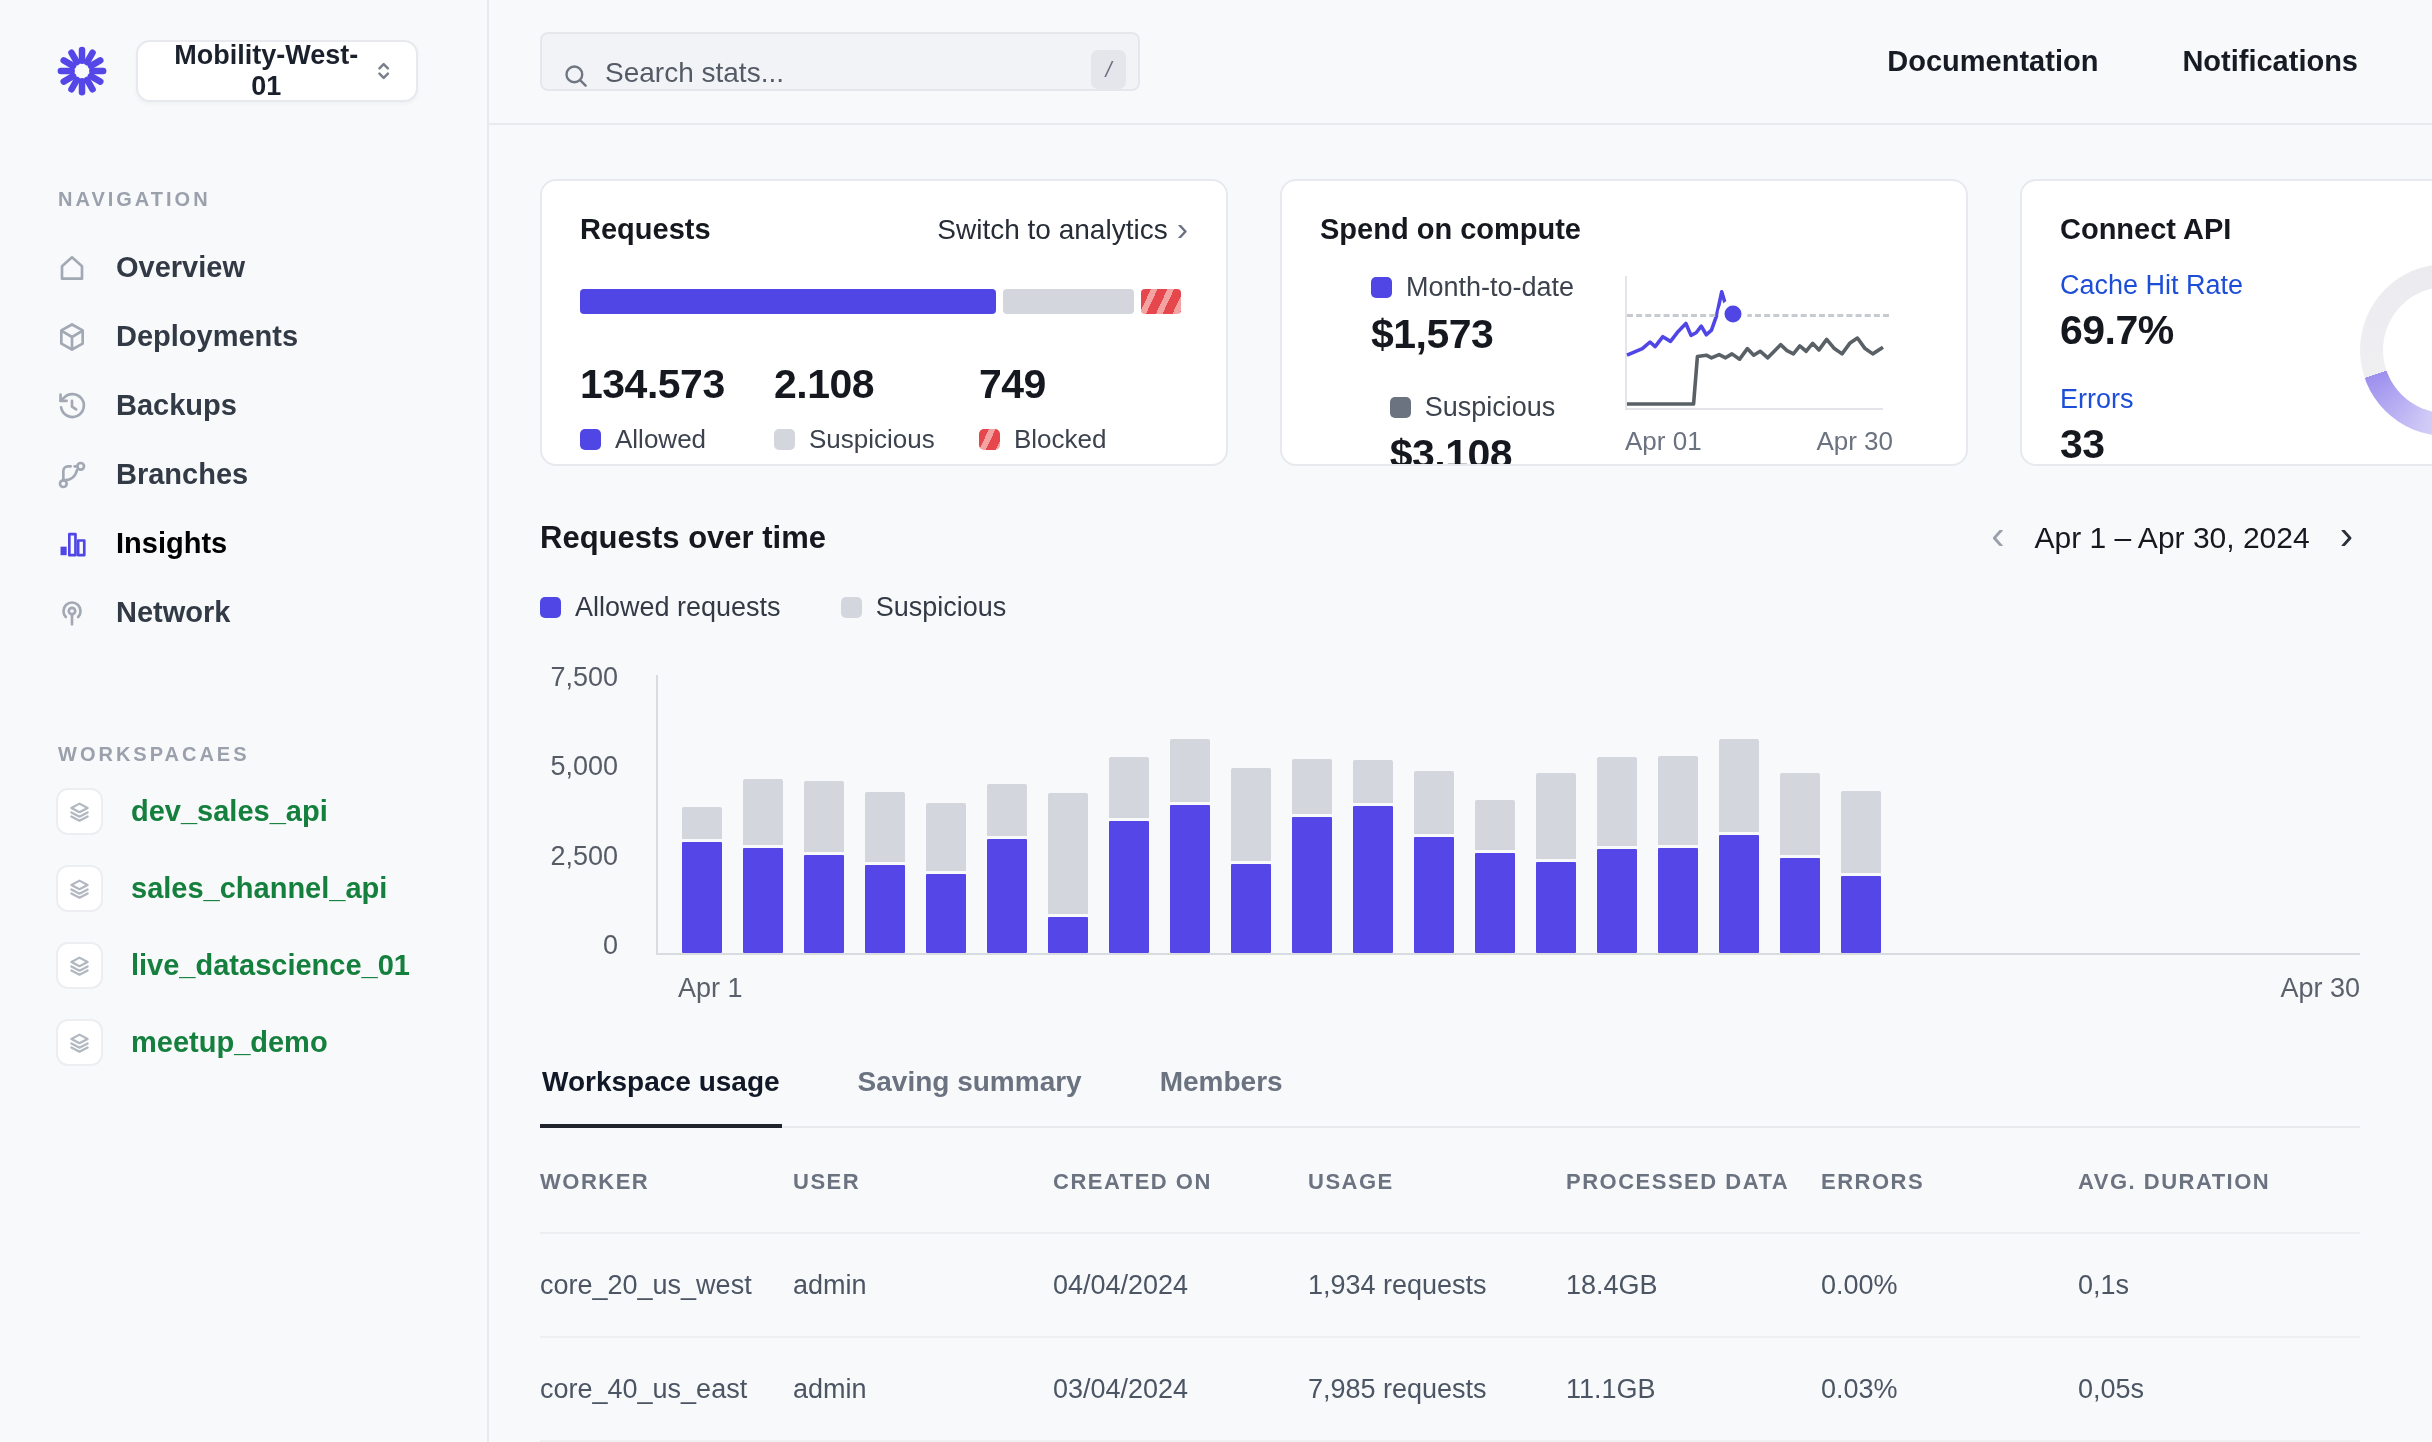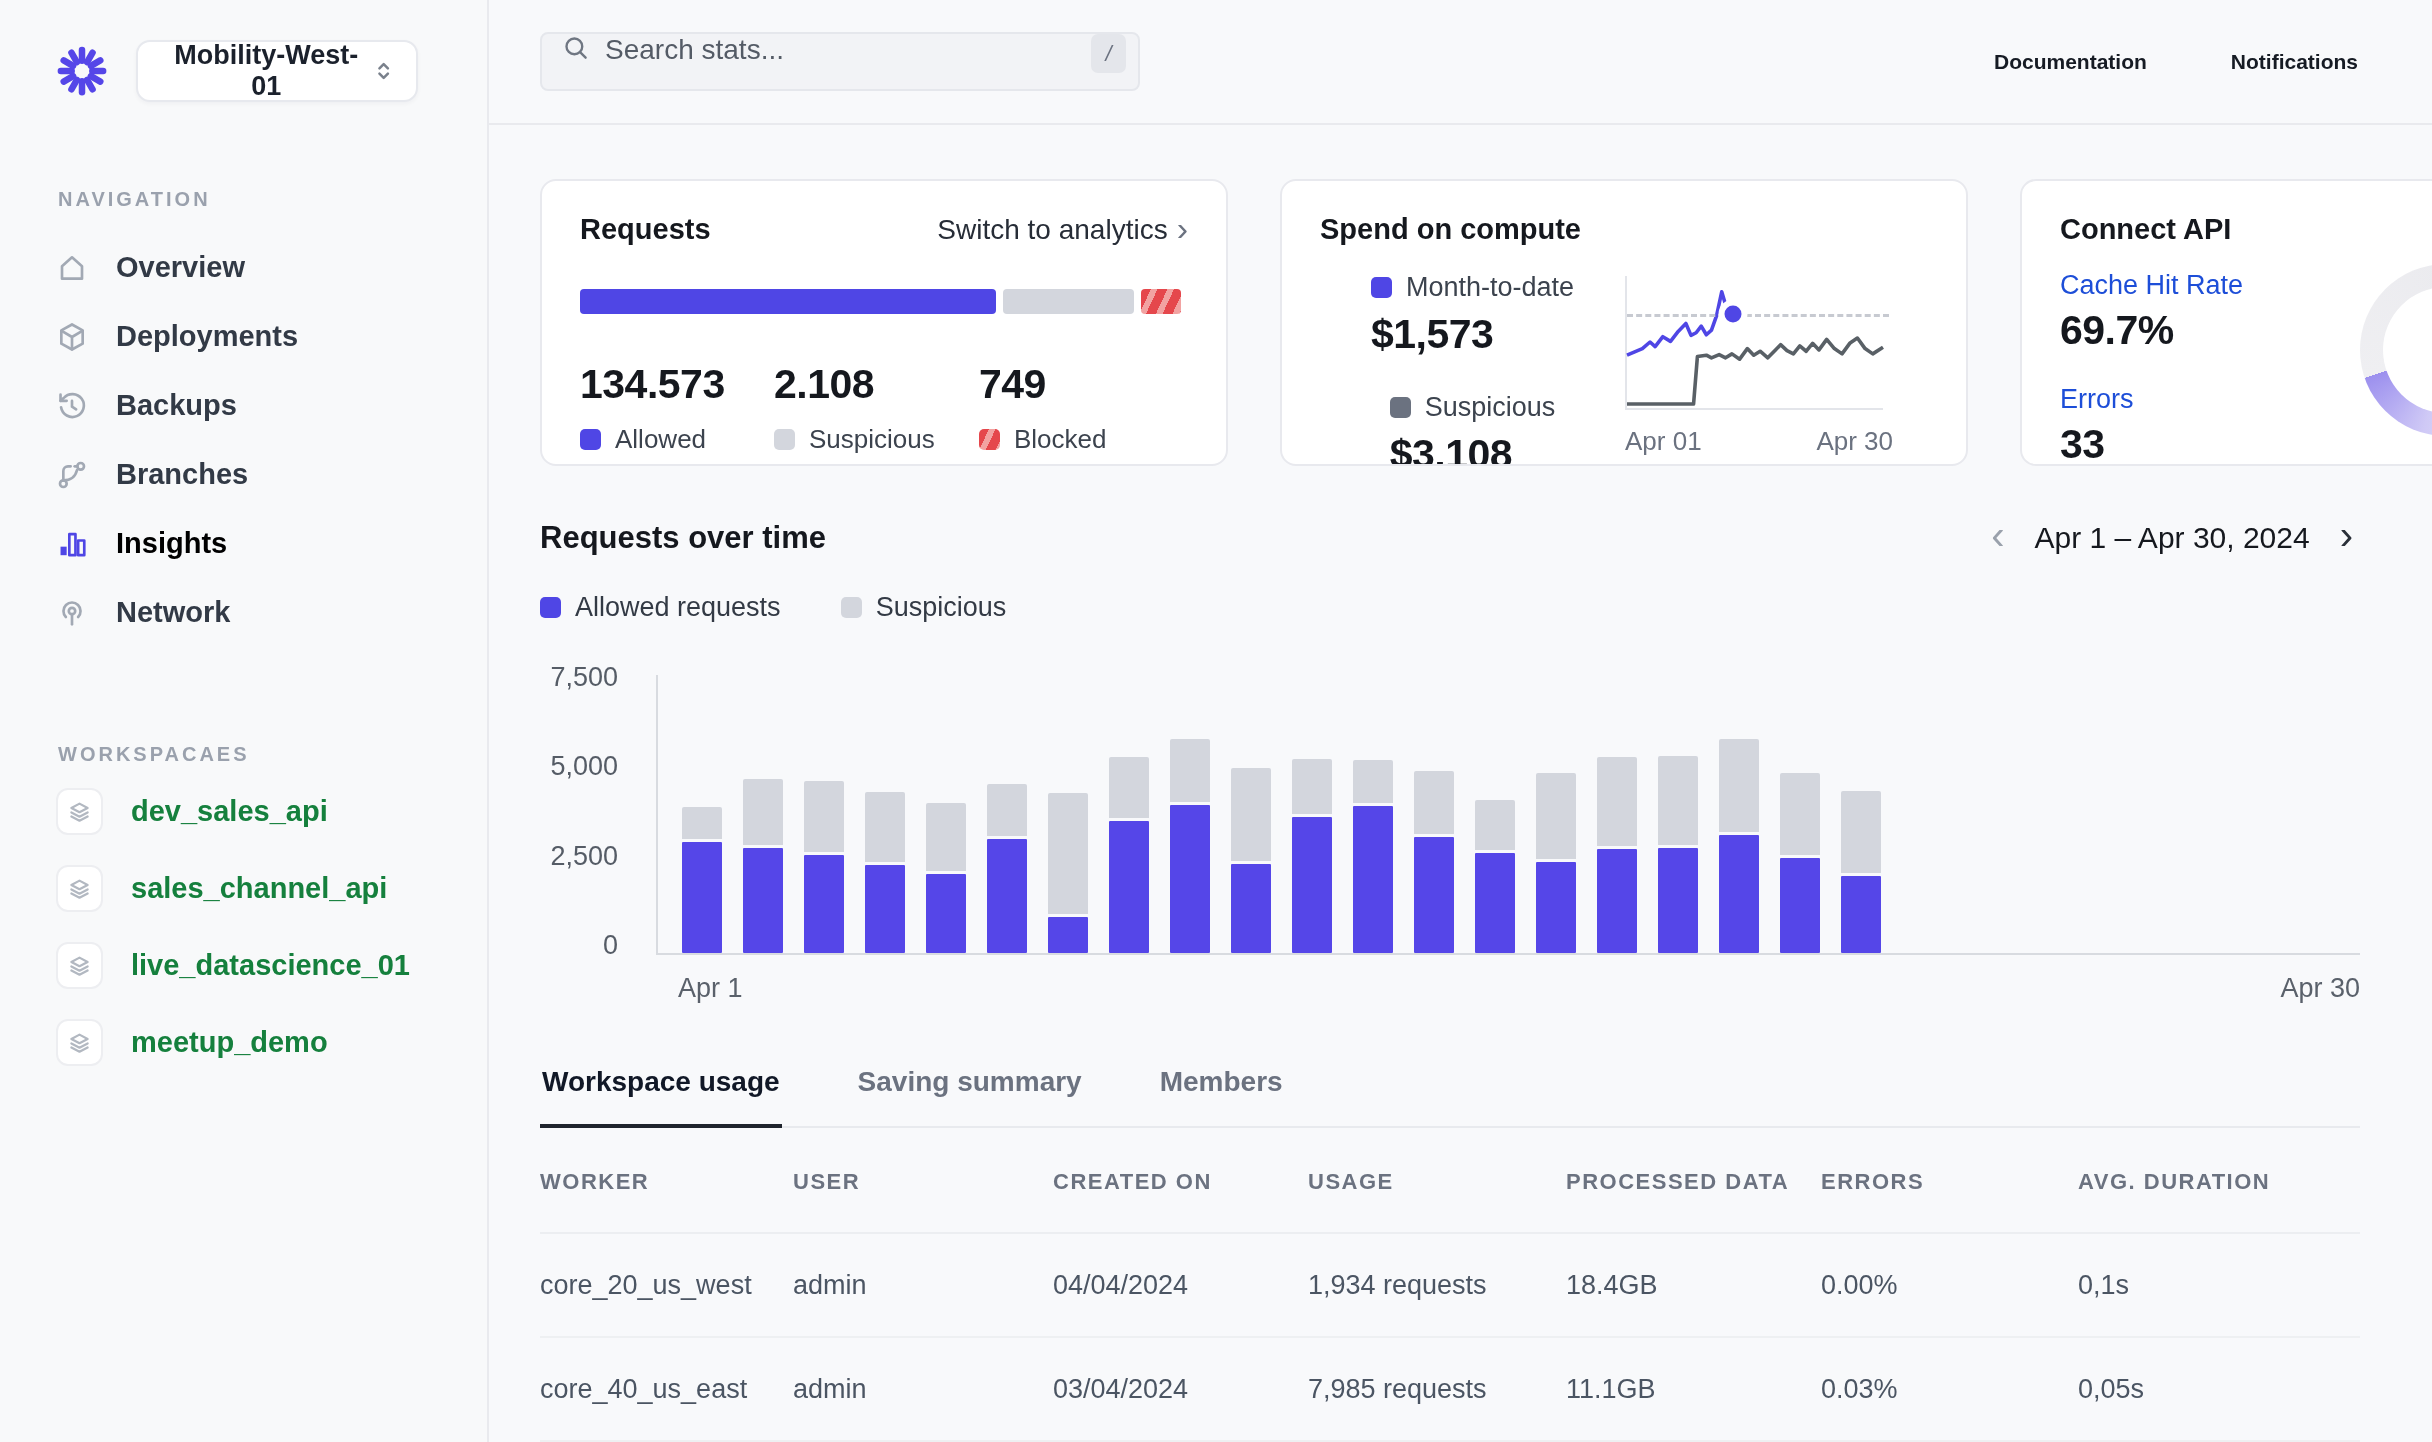--- a/index.html
+++ b/index.html
@@ -53,36 +53,36 @@
 
   
   .main { flex:1; display:flex; flex-direction:column; min-width:0; }
   .topbar {
     height:161px; border-bottom:2px solid #e9eaee;
     display:flex; align-items:center; padding:0 74px 0 51px;
   }
   .search-box {
     width:600px; height:59px; background:#f2f3f6;
     border:2px solid #e5e7ec; border-radius:8px;
-    display:flex; align-items:flex-start; gap:16px; padding:0 12px 8px 20px;
+    display:flex; align-items:flex-end; gap:16px; padding:0 12px 0 20px;
   }
   .search-box svg { width:27px; height:27px; color:#6f7682; flex:none; }
   .search-box input {
     flex:1; border:none; outline:none; background:transparent;
     font-family:"Liberation Sans", sans-serif;
     font-size:28px; color:#30363f;
   }
   .search-box input::placeholder { color:#545b66; }
   .kbd {
     width:35px; height:39px; background:#e4e6eb; border-radius:7px;
     display:flex; align-items:center; justify-content:center;
     font-size:22px; color:#6b7280; font-style:italic;
   }
   .top-links { margin-left:auto; display:flex; gap:84px; }
-  .top-link { font-size:21px; font-weight:700; color:#161b24; text-decoration:none; cursor:pointer; }
+  .top-link { font-size:29px; font-weight:700; color:#161b24; text-decoration:none; cursor:pointer; }
 
   .content { padding:54px 0 0 51px; }
 
   
   .cards-row { display:grid; grid-template-columns:688px 688px 690px; gap:52px; }
   .card {
     background:#fff; border:2px solid #e8e9ee; border-radius:16px;
     height:287px; padding:32px 38px; position:relative; overflow:hidden;
   }
   .card h3 { font-size:29px; font-weight:700; color:#15181e; }

